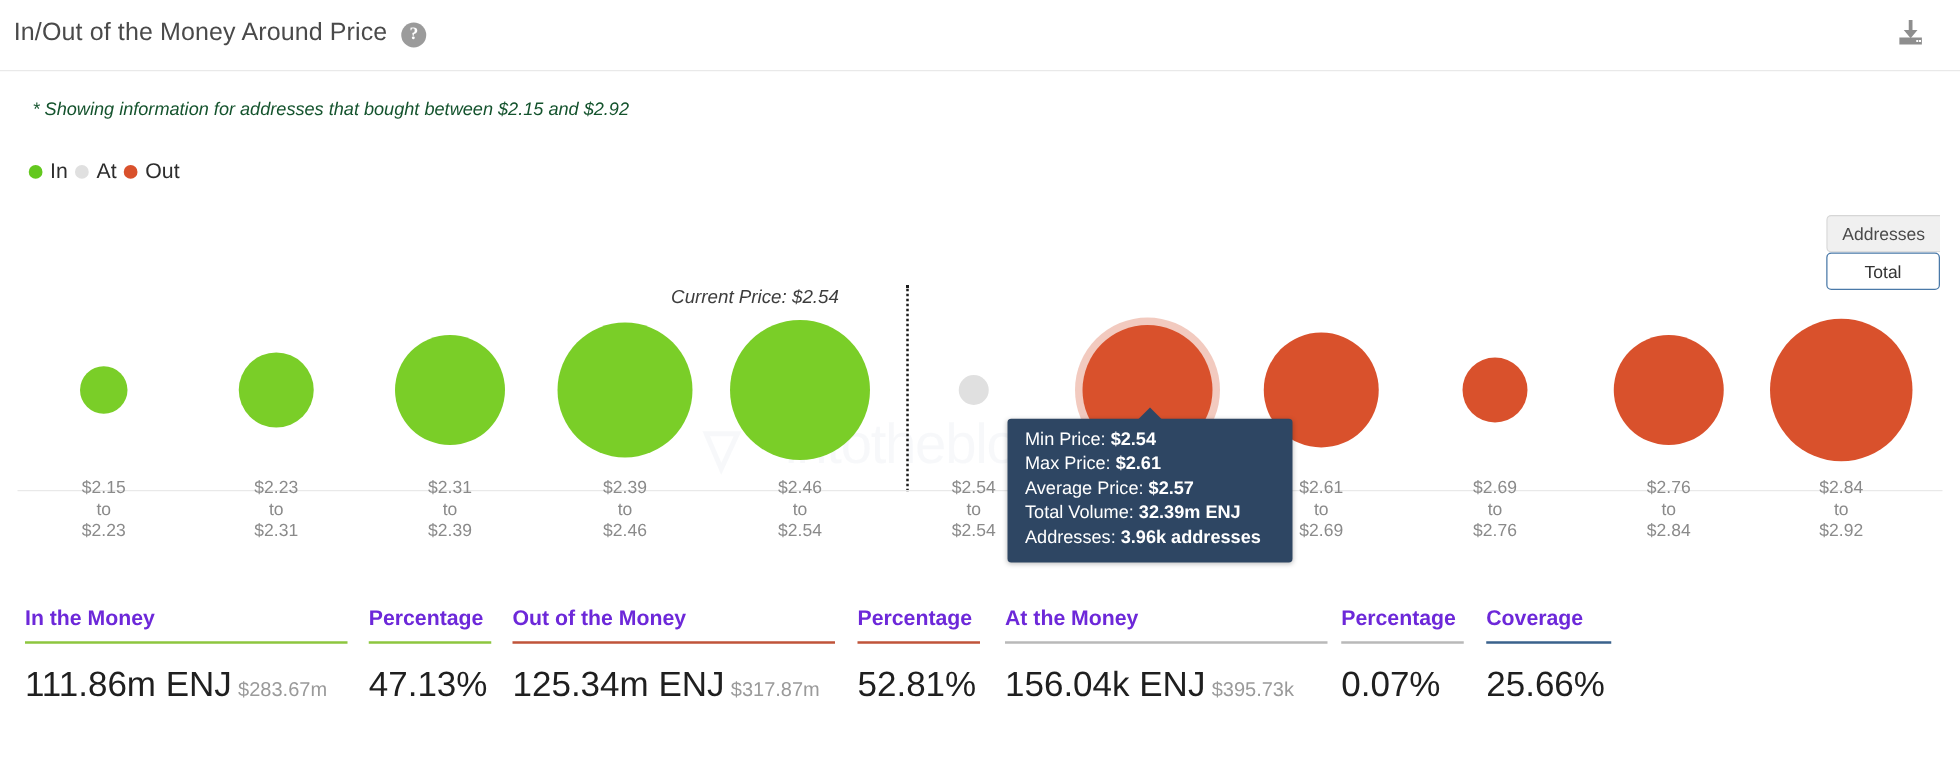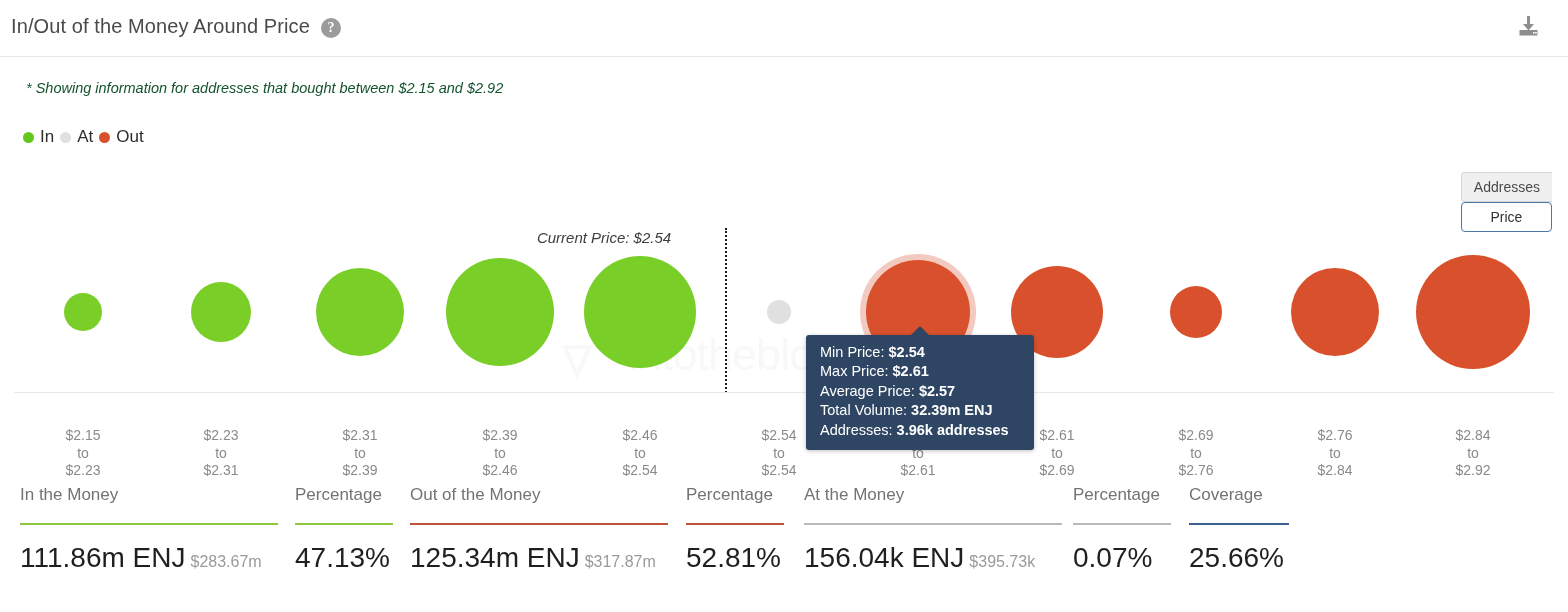--- a/index.html
+++ b/index.html
@@ -184,21 +184,21 @@
   .price-line {
     position: absolute;
     width: 0;
     border-left: 2.5px dotted #1c1c1c;
   }
 
   
   .axis {
     position: absolute;
     left: 0;
-    top: 420px;
+    top: 374px;
     width: 1568px;
     height: 70px;
   }
   .axis-label {
     position: absolute;
     font-size: 14px;
     color: #8a8a8a;
     text-align: center;
     line-height: 17.5px;
     transform: translateX(-50%);
@@ -212,24 +212,25 @@
     top: 485px;
     width: 1568px;
     height: 110px;
   }
   .stat {
     position: absolute;
     top: 0;
   }
   .stat-label {
     font-size: 17px;
-    color: #737373;
+    color: #6d28d9;
     white-space: nowrap;
     display: block;
-    padding-bottom: 18px;
+    padding-bottom: 8px;
+    font-weight: bold;
   }
   .stat-rule {
     height: 2px;
     width: 100%;
     display: block;
   }
   .stat-value {
     display: block;
     margin-top: 17px;
     font-size: 28px;
@@ -298,21 +299,21 @@
     <span class="legend-label">At</span>
   </div>
   <div class="legend-item">
     <span class="legend-dot" style="background:#d9512c"></span>
     <span class="legend-label">Out</span>
   </div>
 </div>
 
 <div class="toggle-group">
   <button class="toggle-btn">Addresses</button>
-  <button class="toggle-btn active">Price</button>
+  <button class="toggle-btn active">Total</button>
 </div>
 
 <div class="plot">
   <div class="watermark">
     <svg width="60" height="56" viewBox="0 0 60 56" style="position:absolute;left:0;top:14px">
       <path d="M5 10 L30 10 L17 38 Z" fill="none" stroke="#eef1f5" stroke-width="4"></path>
     </svg>
     <span class="wm-text">intotheblock</span>
   </div>
 

